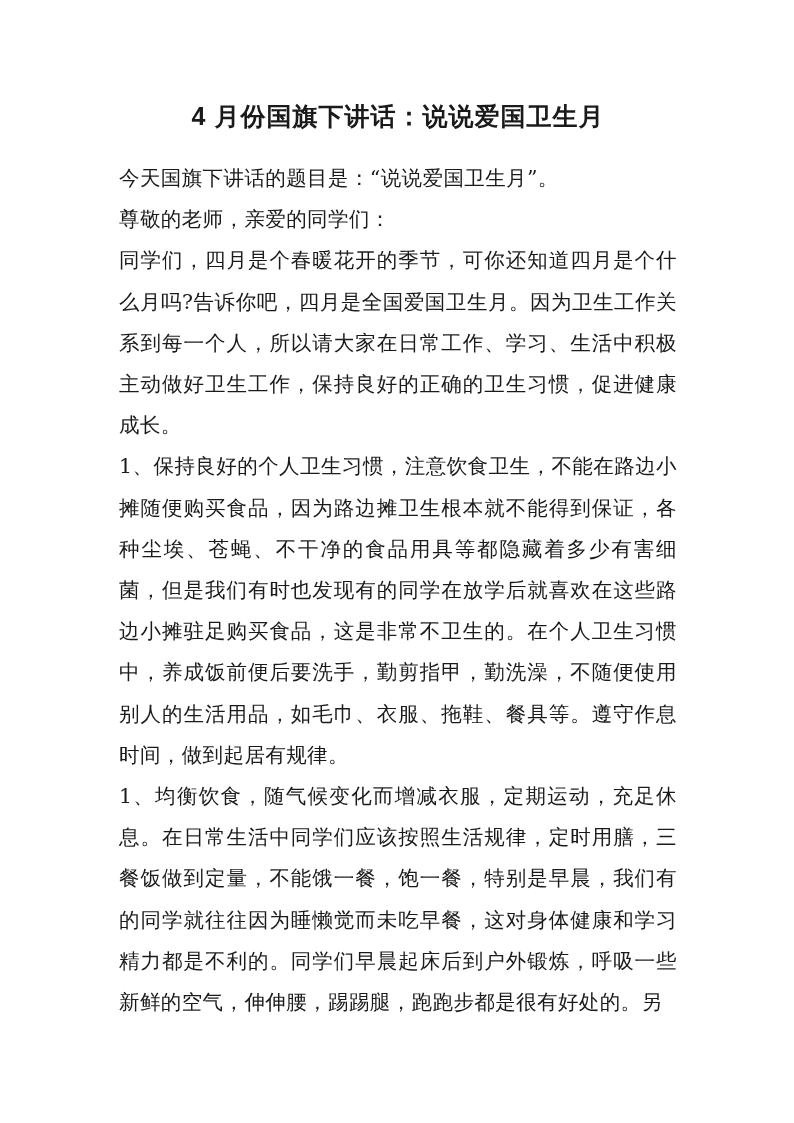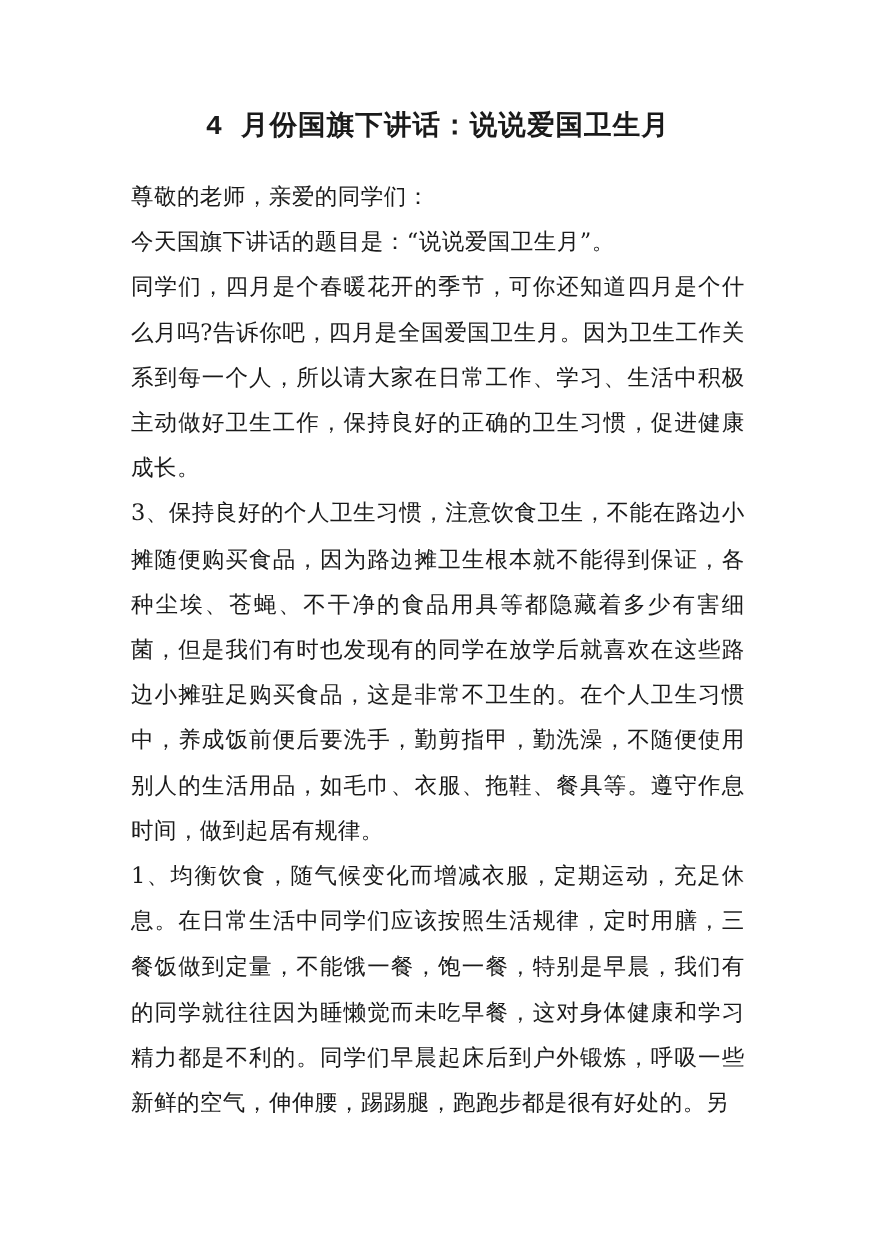--- a/index.html
+++ b/index.html
@@ -1,26 +1,26 @@
 <!DOCTYPE html>
 <html><head>
 <meta charset="utf-8">
 <style>
   html, body { margin: 0; padding: 0; background: #ffffff; }
   body { width: 794px; height: 1123px; position: relative; overflow: hidden;
          font-family: "DejaVu Serif", "Liberation Serif", serif; color: #1a1a1a; }
   .page { position: absolute; left: 119px; top: 96px; width: 558px; }
-  .title { font-family: Liberation Mono, monospace; font-weight: bold;
+  .title { font-family: Liberation Sans, sans-serif; font-weight: bold;
            font-size: 25px; text-align: center; margin: 0 0 22px 0; letter-spacing: 1px; line-height: 40px; }
   .para { font-size: 20.5px; line-height: 41.2px; margin: 0; text-align: justify;
           letter-spacing: 0.4px; word-break: break-all; }
 </style>
 </head>
 <body>
 
 <div class="page">
   <h1 class="title">4 月份国旗下讲话：说说爱国卫生月</h1>
+  <p class="para">今天国旗下讲话的题目是：“说说爱国卫生月”。</p>
   <p class="para">尊敬的老师，亲爱的同学们：</p>
-  <p class="para">今天国旗下讲话的题目是：“说说爱国卫生月”。</p>
   <p class="para">同学们，四月是个春暖花开的季节，可你还知道四月是个什么月吗?告诉你吧，四月是全国爱国卫生月。因为卫生工作关系到每一个人，所以请大家在日常工作、学习、生活中积极主动做好卫生工作，保持良好的正确的卫生习惯，促进健康成长。</p>
-  <p class="para">3、保持良好的个人卫生习惯，注意饮食卫生，不能在路边小摊随便购买食品，因为路边摊卫生根本就不能得到保证，各种尘埃、苍蝇、不干净的食品用具等都隐藏着多少有害细菌，但是我们有时也发现有的同学在放学后就喜欢在这些路边小摊驻足购买食品，这是非常不卫生的。在个人卫生习惯中，养成饭前便后要洗手，勤剪指甲，勤洗澡，不随便使用别人的生活用品，如毛巾、衣服、拖鞋、餐具等。遵守作息时间，做到起居有规律。</p>
+  <p class="para">1、保持良好的个人卫生习惯，注意饮食卫生，不能在路边小摊随便购买食品，因为路边摊卫生根本就不能得到保证，各种尘埃、苍蝇、不干净的食品用具等都隐藏着多少有害细菌，但是我们有时也发现有的同学在放学后就喜欢在这些路边小摊驻足购买食品，这是非常不卫生的。在个人卫生习惯中，养成饭前便后要洗手，勤剪指甲，勤洗澡，不随便使用别人的生活用品，如毛巾、衣服、拖鞋、餐具等。遵守作息时间，做到起居有规律。</p>
   <p class="para">1、均衡饮食，随气候变化而增减衣服，定期运动，充足休息。在日常生活中同学们应该按照生活规律，定时用膳，三餐饭做到定量，不能饿一餐，饱一餐，特别是早晨，我们有的同学就往往因为睡懒觉而未吃早餐，这对身体健康和学习精力都是不利的。同学们早晨起床后到户外锻炼，呼吸一些新鲜的空气，伸伸腰，踢踢腿，跑跑步都是很有好处的。另</p>
 </div>
 
 </body></html>

